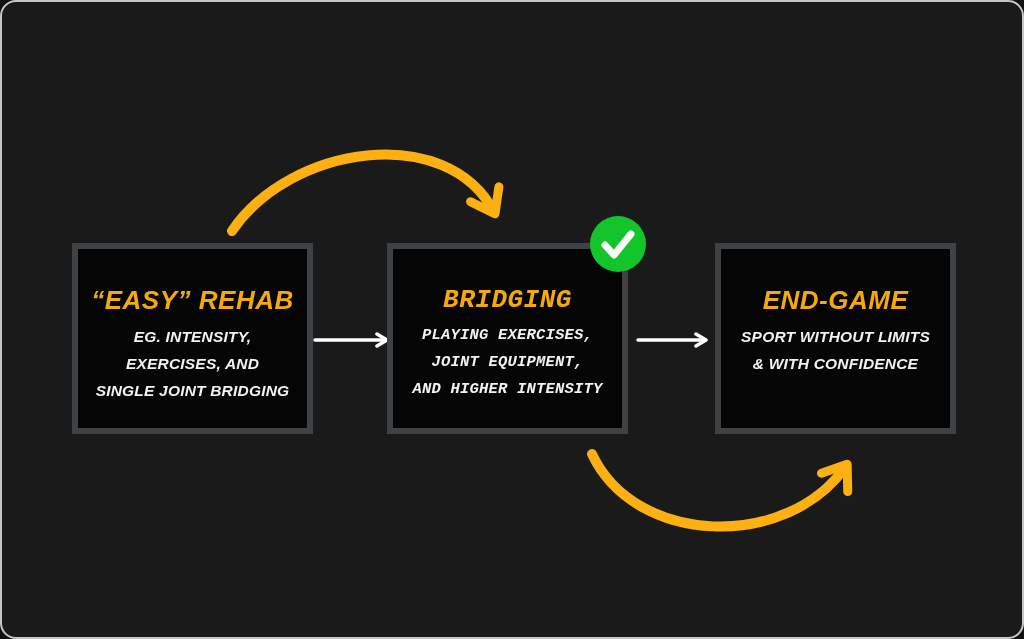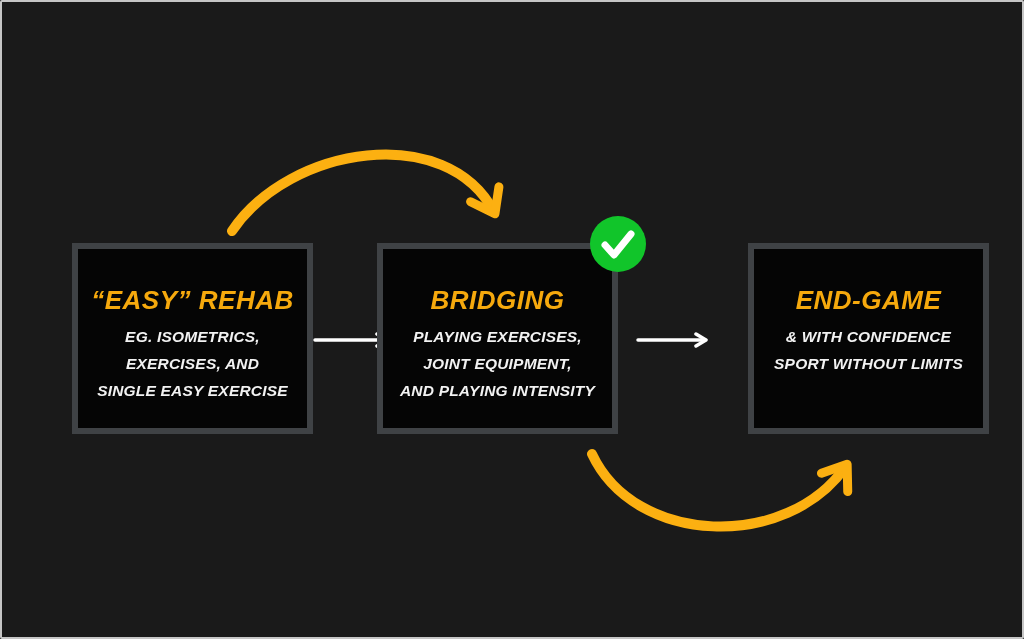--- a/index.html
+++ b/index.html
@@ -7,21 +7,21 @@
     padding: 0;
     background: #111;
   }
   .canvas {
     position: relative;
     width: 1024px;
     height: 639px;
     box-sizing: border-box;
     background: #1a1a1a;
     border: 2px solid #c6c6c6;
-    border-radius: 2px;
+    border-radius: 16px;
     overflow: hidden;
     font-family: "Liberation Sans", sans-serif;
   }
   .arrows-layer {
     position: absolute;
     left: 0; top: 0;
     width: 1024px;
     height: 639px;
     z-index: 1;
   }
@@ -31,22 +31,22 @@
     width: 241px;
     height: 191px;
     box-sizing: border-box;
     background: #050505;
     border: 6px solid #3f4245;
     z-index: 2;
     text-align: center;
     padding-top: 36px;
   }
   .step-box.pos-1 { left: 70px; }
-  .step-box.pos-2 { left: 375px; }
-  .step-box.pos-3 { left: 746px; }
+  .step-box.pos-2 { left: 385px; font-family: Liberation Mono, monospace; }
+  .step-box.pos-3 { left: 713px; }
   .step-title {
     font-style: italic;
     font-weight: bold;
     font-size: 26px;
     letter-spacing: 0.5px;
     color: #f6a90d;
     margin-bottom: 7px;
     white-space: nowrap;
   }
   .step-line {
@@ -92,36 +92,36 @@
     <path d="M 590 452 C 633 544 785 549 844 464" fill="none" stroke="#fcb011" stroke-width="10" stroke-linecap="round" marker-end="url(#whead2)" marker-start="none"></path>
     <path d="M 785 549 L 844 464" fill="none" stroke="none" marker-end="url(#yhead)"></path>
 
     <line x1="313" y1="338" x2="384" y2="338" stroke="#ffffff" stroke-width="3.5" stroke-linecap="round" marker-end="url(#whead)"></line>
 
     <line x1="636" y1="338" x2="703" y2="338" stroke="#ffffff" stroke-width="3.5" stroke-linecap="round" marker-end="url(#whead)"></line>
   </svg>
 
   <div class="step-box pos-1">
     <div class="step-title">“EASY” REHAB</div>
-    <div class="step-line">EG. ISOMETRICS,</div>
+    <div class="step-line">EG. INTENSITY,</div>
     <div class="step-line">EXERCISES, AND</div>
-    <div class="step-line">SINGLE EASY EXERCISE</div>
+    <div class="step-line">SINGLE JOINT BRIDGING</div>
   </div>
 
   <div class="step-box pos-2">
     <div class="step-title">BRIDGING</div>
     <div class="step-line">PLAYING EXERCISES,</div>
     <div class="step-line">JOINT EQUIPMENT,</div>
-    <div class="step-line">AND PLAYING INTENSITY</div>
+    <div class="step-line">AND HIGHER INTENSITY</div>
   </div>
 
   <div class="step-box pos-3">
     <div class="step-title">END-GAME</div>
+    <div class="step-line">SPORT WITHOUT LIMITS</div>
     <div class="step-line">&amp; WITH CONFIDENCE</div>
-    <div class="step-line">SPORT WITHOUT LIMITS</div>
   </div>
 
   <div class="check-badge">
     <svg width="56" height="56" viewBox="0 0 56 56" xmlns="http://www.w3.org/2000/svg">
       <polyline points="15,29 24,39 41,18" fill="none" stroke="#ffffff" stroke-width="7" stroke-linecap="round" stroke-linejoin="round"></polyline>
     </svg>
   </div>
 
 </div>
 

